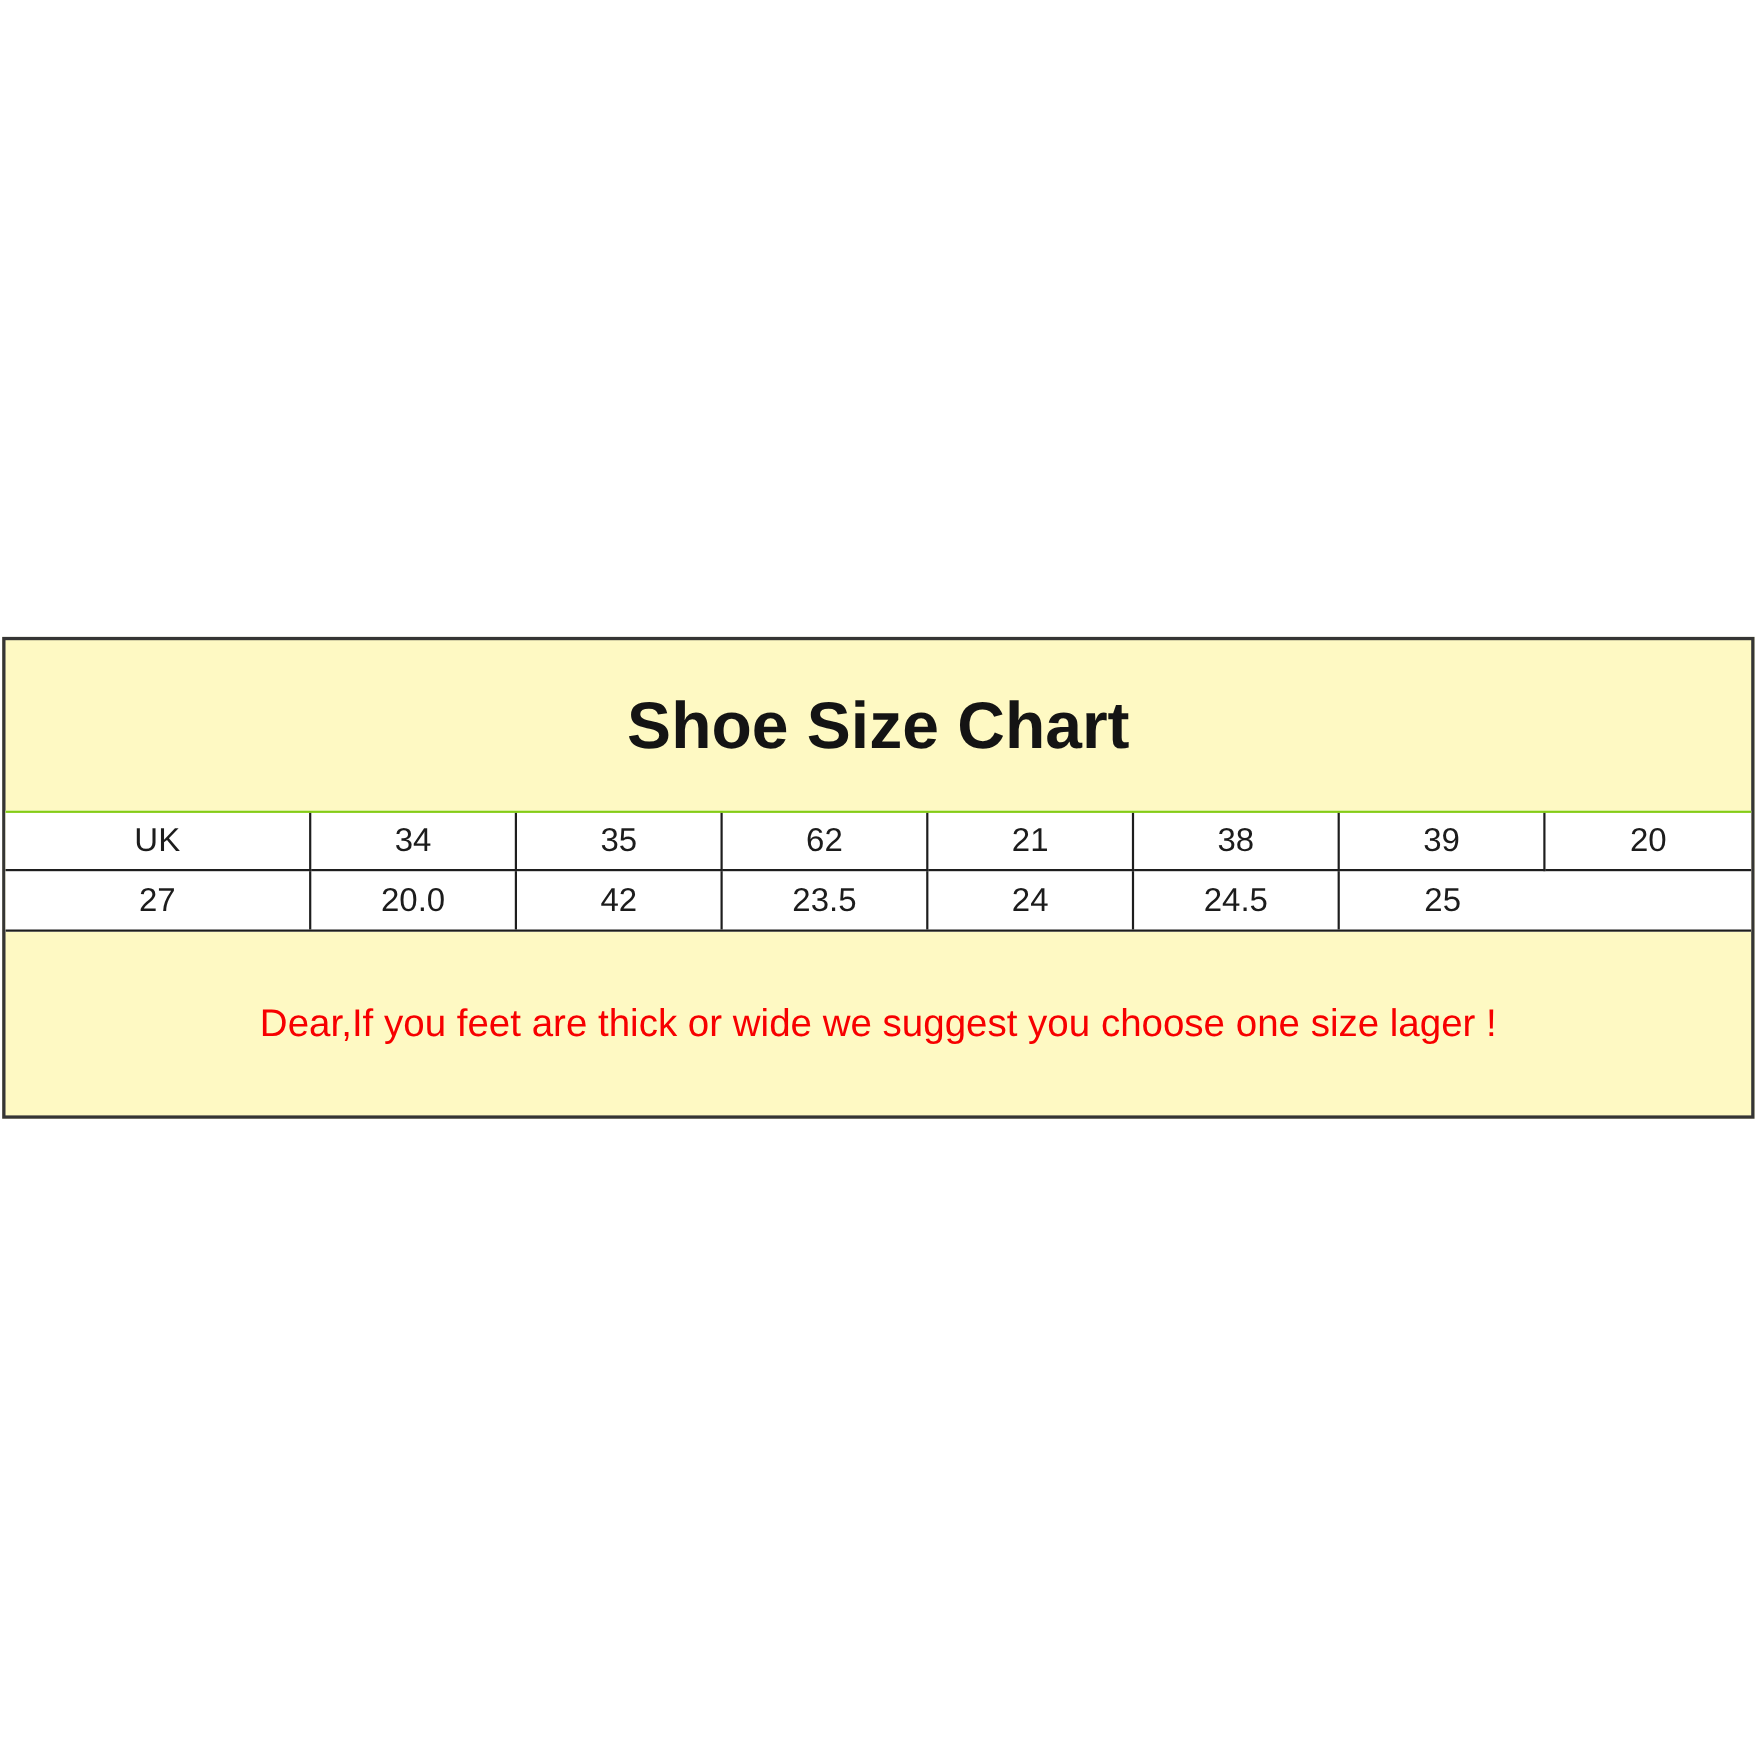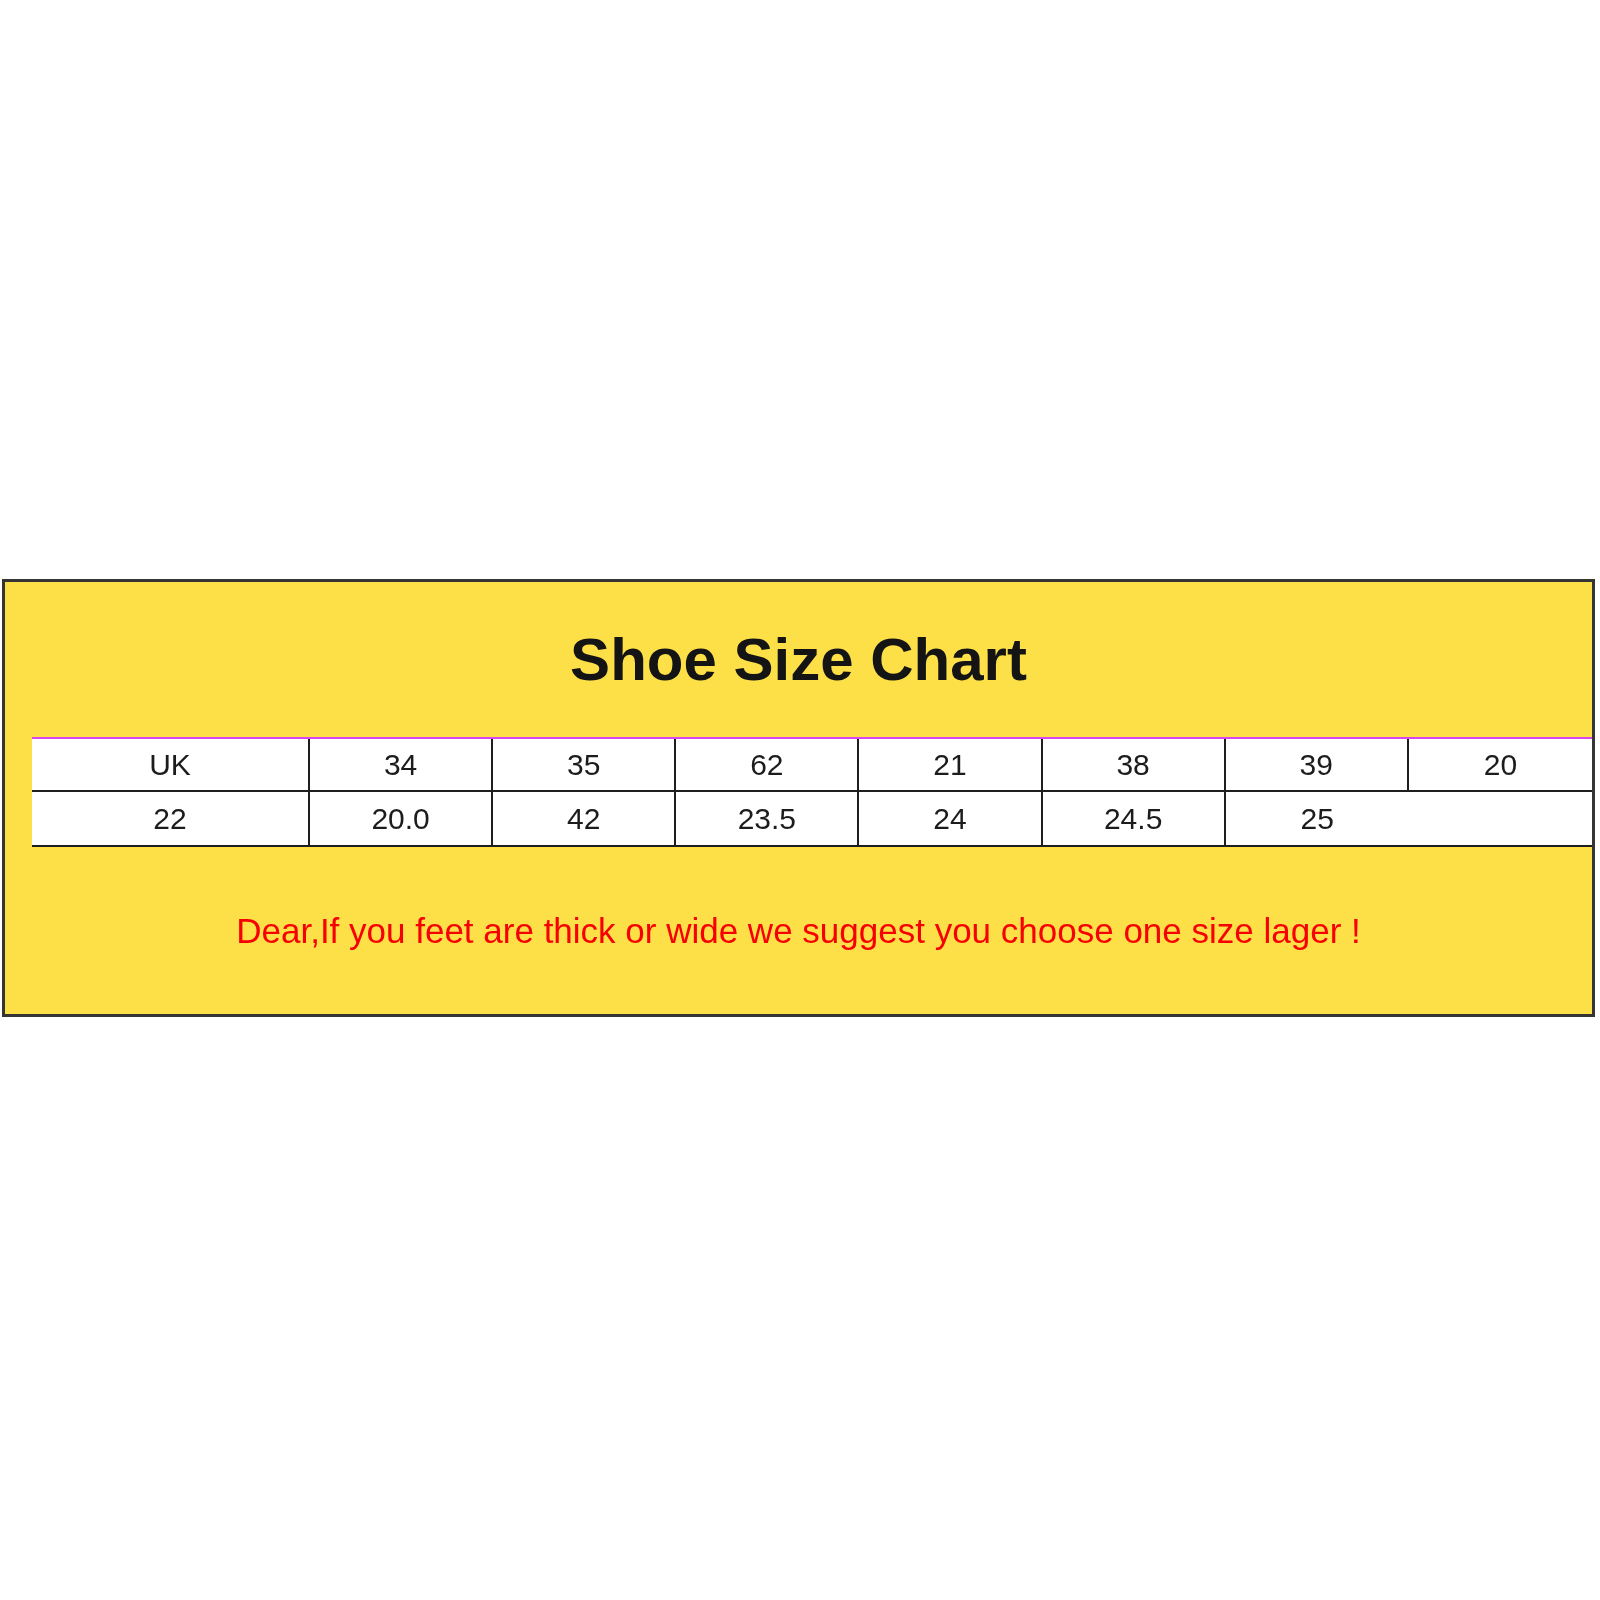--- a/index.html
+++ b/index.html
@@ -16,21 +16,21 @@
     color: #1b1b1b;
   }
   .panel {
     position: absolute;
     left: 2px;
     top: 579px;
     width: 1593px;
     height: 438px;
     box-sizing: border-box;
     border: 3px solid #353535;
-    background: #fde047;
+    background: #fef9c3;
     display: flex;
     flex-direction: column;
   }
   .title-section {
     height: 155px;
     flex: 0 0 auto;
     display: flex;
     align-items: center;
     justify-content: center;
   }
@@ -39,24 +39,23 @@
     font-weight: bold;
     color: #141414;
     letter-spacing: 0px;
     white-space: nowrap;
   }
   .size-table {
     flex: 0 0 auto;
     display: grid;
     grid-template-columns: 278px repeat(7, 1fr);
     grid-template-rows: 53px 53px;
-    border-top: 2px solid #d946ef;
+    border-top: 2px solid #84cc16;
     border-bottom: 2px solid #1e1e1e;
     background: #ffffff;
-    margin-left: 27px;
   }
   .cell {
     display: flex;
     align-items: center;
     justify-content: center;
     font-size: 30px;
     color: #1c1c1c;
     border-right: 2px solid #1e1e1e;
     white-space: nowrap;
     overflow: hidden;
@@ -93,21 +92,21 @@
 
     <div class="cell row-top">UK</div>
     <div class="cell row-top">34</div>
     <div class="cell row-top">35</div>
     <div class="cell row-top">62</div>
     <div class="cell row-top">21</div>
     <div class="cell row-top">38</div>
     <div class="cell row-top">39</div>
     <div class="cell row-top last-col">20</div>
 
-    <div class="cell">22</div>
+    <div class="cell">27</div>
     <div class="cell">20.0</div>
     <div class="cell">42</div>
     <div class="cell">23.5</div>
     <div class="cell">24</div>
     <div class="cell">24.5</div>
     <div class="cell last-col">25</div>
   </div>
 
   <div class="notice-section">
     <div class="notice-text">Dear,If you feet are thick or wide we suggest you choose one size lager !</div>

